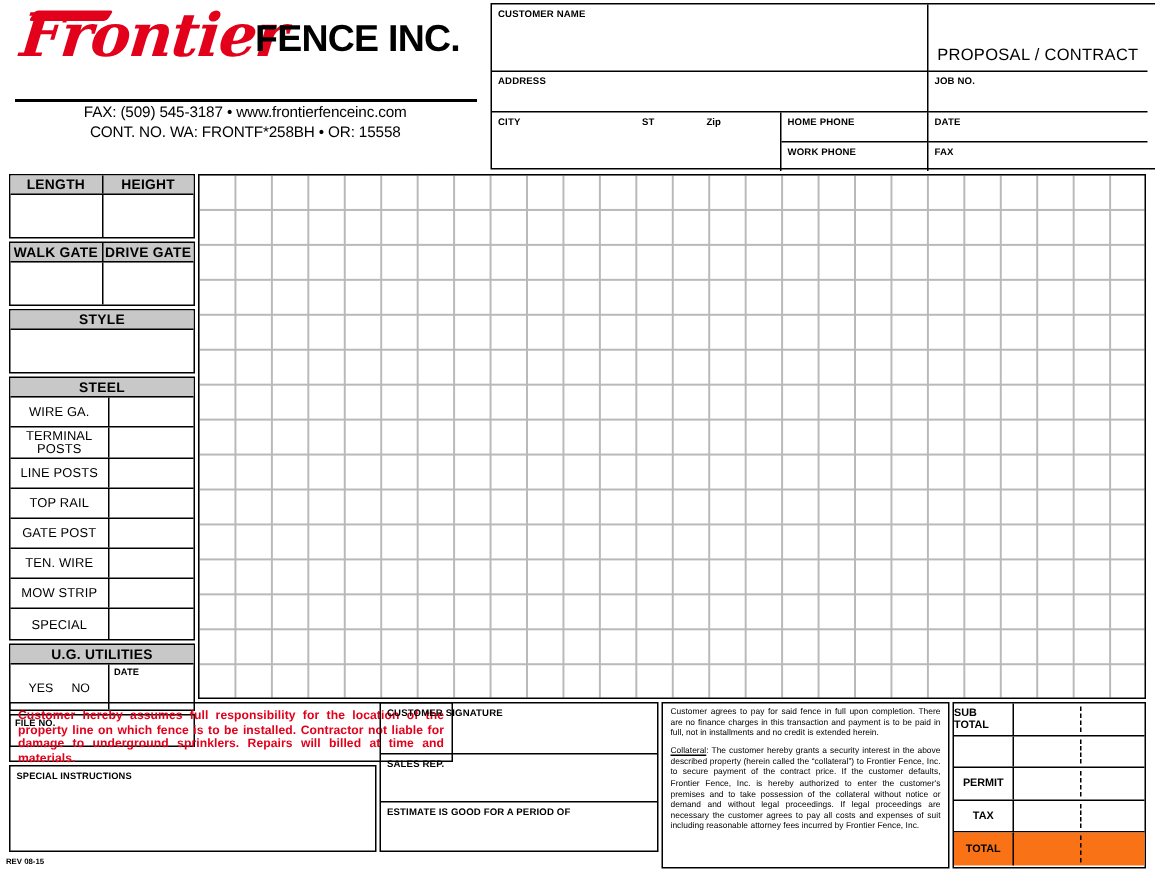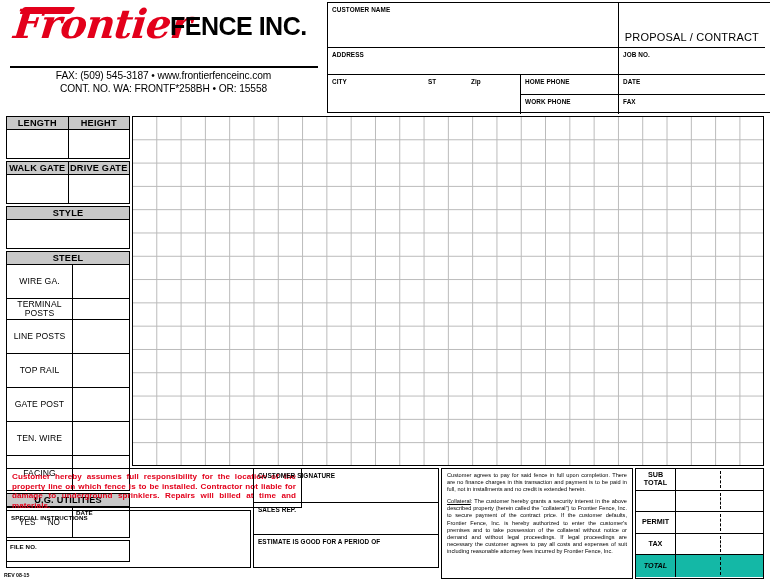--- a/index.html
+++ b/index.html
@@ -91,21 +91,21 @@
   .shead {
     background: #c8c8c8; border-bottom: 1.5px solid #000;
     font-size: 9.2px; font-weight: bold; text-align: center;
     letter-spacing: 0.2px; height: 13px; line-height: 13px; color: #000;
   }
   .two { display: flex; text-align: center; }
   .two > div { flex: 1; }
   .two > div:first-child { border-right: 1.5px solid #000; }
   .sblank { height: 28px; }
   .sblank-sm { height: 20px; }
-  .srow { display: flex; border-bottom: 1.5px solid #000; height: 34px; }
+  .srow { display: flex; border-bottom: 1.5px solid #000; height: 20px; }
   .srow:last-child { border-bottom: none; }
   .srow .lbl {
     width: 66px; border-right: 1.5px solid #000;
     font-size: 8.6px; text-align: center; color: #000;
     display: flex; align-items: center; justify-content: center;
     line-height: 9px; letter-spacing: 0.1px;
   }
   .srow .val { flex: 1; }
   .srow.tall { height: 21px; }
   .ug-body { display: flex; height: 30px; }
@@ -180,28 +180,28 @@
   .totals {
     position: absolute; left: 635px; top: 468px; width: 129px; height: 111px;
     border: 1.5px solid #000;
   }
   .trow { display: flex; height: 21.6px; border-bottom: 1.4px solid #000; }
   .trow:last-child { border-bottom: none; }
   .trow .tlbl {
     width: 40px; border-right: 1.4px solid #000;
     font-size: 7.2px; font-weight: bold; color: #000;
     display: flex; align-items: center; justify-content: center;
-    text-align: center; line-height: 8px;
+    line-height: 8px;
   }
   .trow .tval { flex: 1; position: relative; }
   .trow .tval::after {
     content: ""; position: absolute; left: 51%; top: 2px; bottom: 2px;
     width: 0; border-left: 1.4px dashed #000;
   }
-  .trow.total .tlbl, .trow.total .tval { background: #14b8a6; font-style: italic; }
+  .trow.total .tlbl, .trow.total .tval { background: #f97316; }
 </style>
 </head>
 <body>
 
 <div class="page">
 
   <div class="hdr-left">
     <div class="logo-row">
       <div class="logo-script">Frontier</div>
       <div class="logo-fence">FENCE INC.</div>
@@ -295,21 +295,25 @@
       </div>
       <div class="srow">
         <div class="lbl">GATE POST</div>
         <div class="val"></div>
       </div>
       <div class="srow">
         <div class="lbl">TEN. WIRE</div>
         <div class="val"></div>
       </div>
       <div class="srow">
-        <div class="lbl">FACING</div>
+        <div class="lbl">MOW STRIP</div>
+        <div class="val"></div>
+      </div>
+      <div class="srow">
+        <div class="lbl">SPECIAL</div>
         <div class="val"></div>
       </div>
     </div>
 
     <div class="sbox">
       <div class="shead">U.G. UTILITIES</div>
       <div class="ug-body">
         <div class="ug-yn">
           <span>YES</span>
           <span>NO</span>

